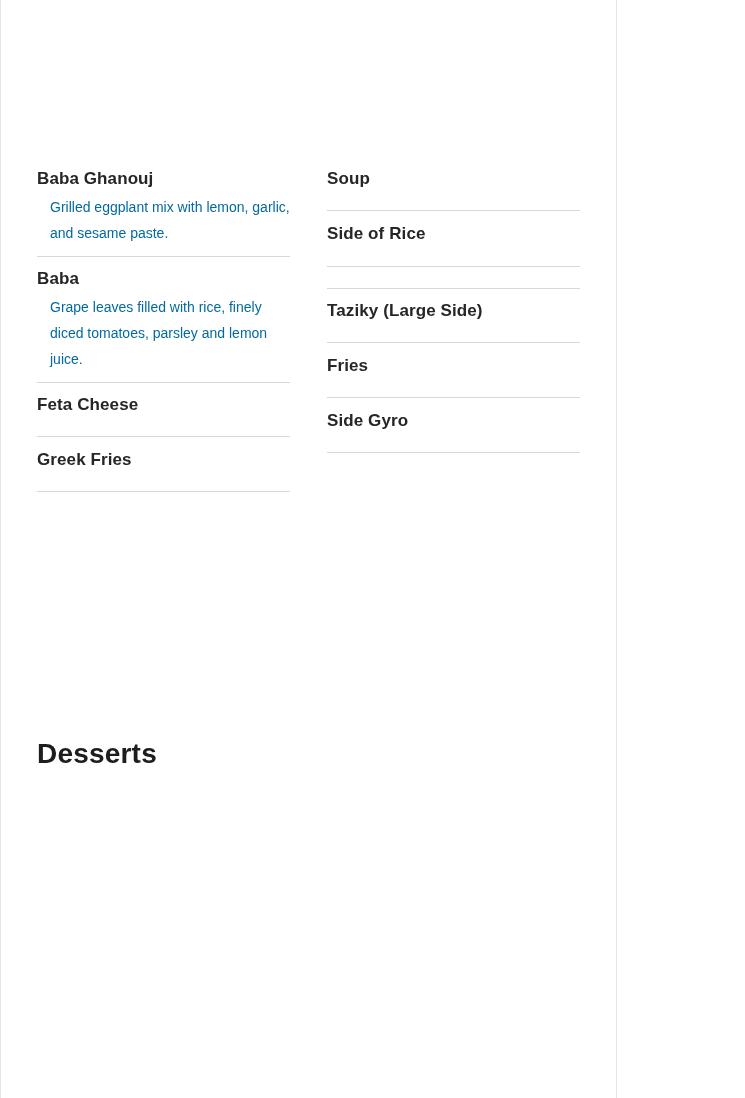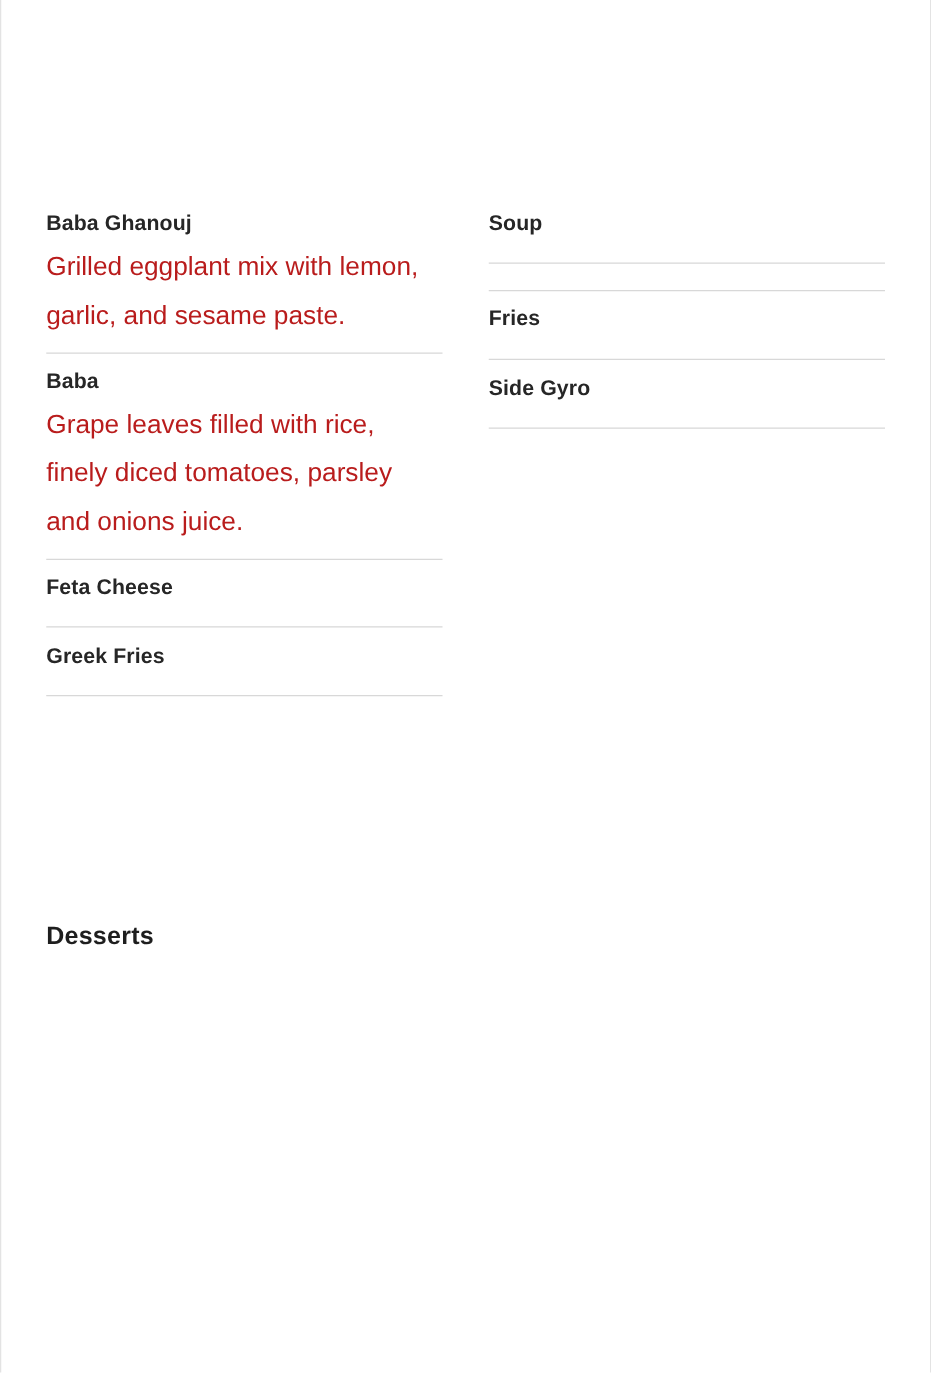--- a/index.html
+++ b/index.html
@@ -10,21 +10,21 @@
   body {
     width: 745px;
     height: 1098px;
     font-family: "Liberation Sans", sans-serif;
     color: #2b2b2b;
     position: relative;
     overflow: hidden;
   }
   .page {
     position: relative;
-    width: 745px;
+    width: 617px;
     height: 1098px;
     box-sizing: border-box;
     border-left: 1px solid #e3e3e3;
     border-right: 1px solid #e3e3e3;
     background: #fff;
   }
   .menu-columns {
     position: absolute;
     top: 168px;
     left: 36px;
@@ -49,40 +49,40 @@
     font-weight: bold;
     font-size: 17px;
     letter-spacing: 0.1px;
     color: #262626;
     line-height: 1.25;
     margin: 0 0 2px 0;
     font-stretch: condensed;
   }
   .item-desc {
     font-family: "Liberation Sans Narrow", "Liberation Sans", sans-serif;
-    font-size: 21px;
-    color: #b91c1c;
+    font-size: 14px;
+    color: #0369a1;
     line-height: 1.85;
-    margin: 6px 0 0 0;
+    margin: 6px 0 0 13px;
     font-stretch: condensed;
   }
   .item-no-desc .item-name {
     margin-bottom: 0;
   }
   .menu-item.compact {
     padding-bottom: 21px;
     margin-bottom: 12px;
   }
   .section-title {
     position: absolute;
     left: 36px;
     top: 738px;
     font-family: "Liberation Sans Narrow", "Liberation Sans", sans-serif;
     font-weight: bold;
-    font-size: 20px;
+    font-size: 28px;
     color: #1e1e1e;
     letter-spacing: 0.2px;
     font-stretch: condensed;
   }
 </style>
 </head>
 <body>
 
 <div class="page">
 
@@ -90,21 +90,21 @@
 
     <div class="menu-column">
 
       <div class="menu-item">
         <div class="item-name">Baba Ghanouj</div>
         <div class="item-desc">Grilled eggplant mix with lemon, garlic, and sesame paste.</div>
       </div>
 
       <div class="menu-item">
         <div class="item-name">Baba</div>
-        <div class="item-desc">Grape leaves filled with rice, finely diced tomatoes, parsley and onions juice.</div>
+        <div class="item-desc">Grape leaves filled with rice, finely diced tomatoes, parsley and lemon juice.</div>
       </div>
 
 
       <div class="menu-item compact item-no-desc">
         <div class="item-name">Feta Cheese</div>
       </div>
 
       <div class="menu-item compact item-no-desc">
         <div class="item-name">Greek Fries</div>
       </div>
@@ -112,24 +112,30 @@
 
 
     </div>
 
     <div class="menu-column">
 
       <div class="menu-item compact item-no-desc">
         <div class="item-name">Soup</div>
       </div>
 
+      <div class="menu-item compact item-no-desc">
+        <div class="item-name">Side of Rice</div>
+      </div>
 
       <div class="menu-item">
       </div>
 
+      <div class="menu-item compact item-no-desc">
+        <div class="item-name">Taziky (Large Side)</div>
+      </div>
 
       <div class="menu-item compact item-no-desc">
         <div class="item-name">Fries</div>
       </div>
 
       <div class="menu-item compact item-no-desc">
         <div class="item-name">Side Gyro</div>
       </div>
 
     </div>

